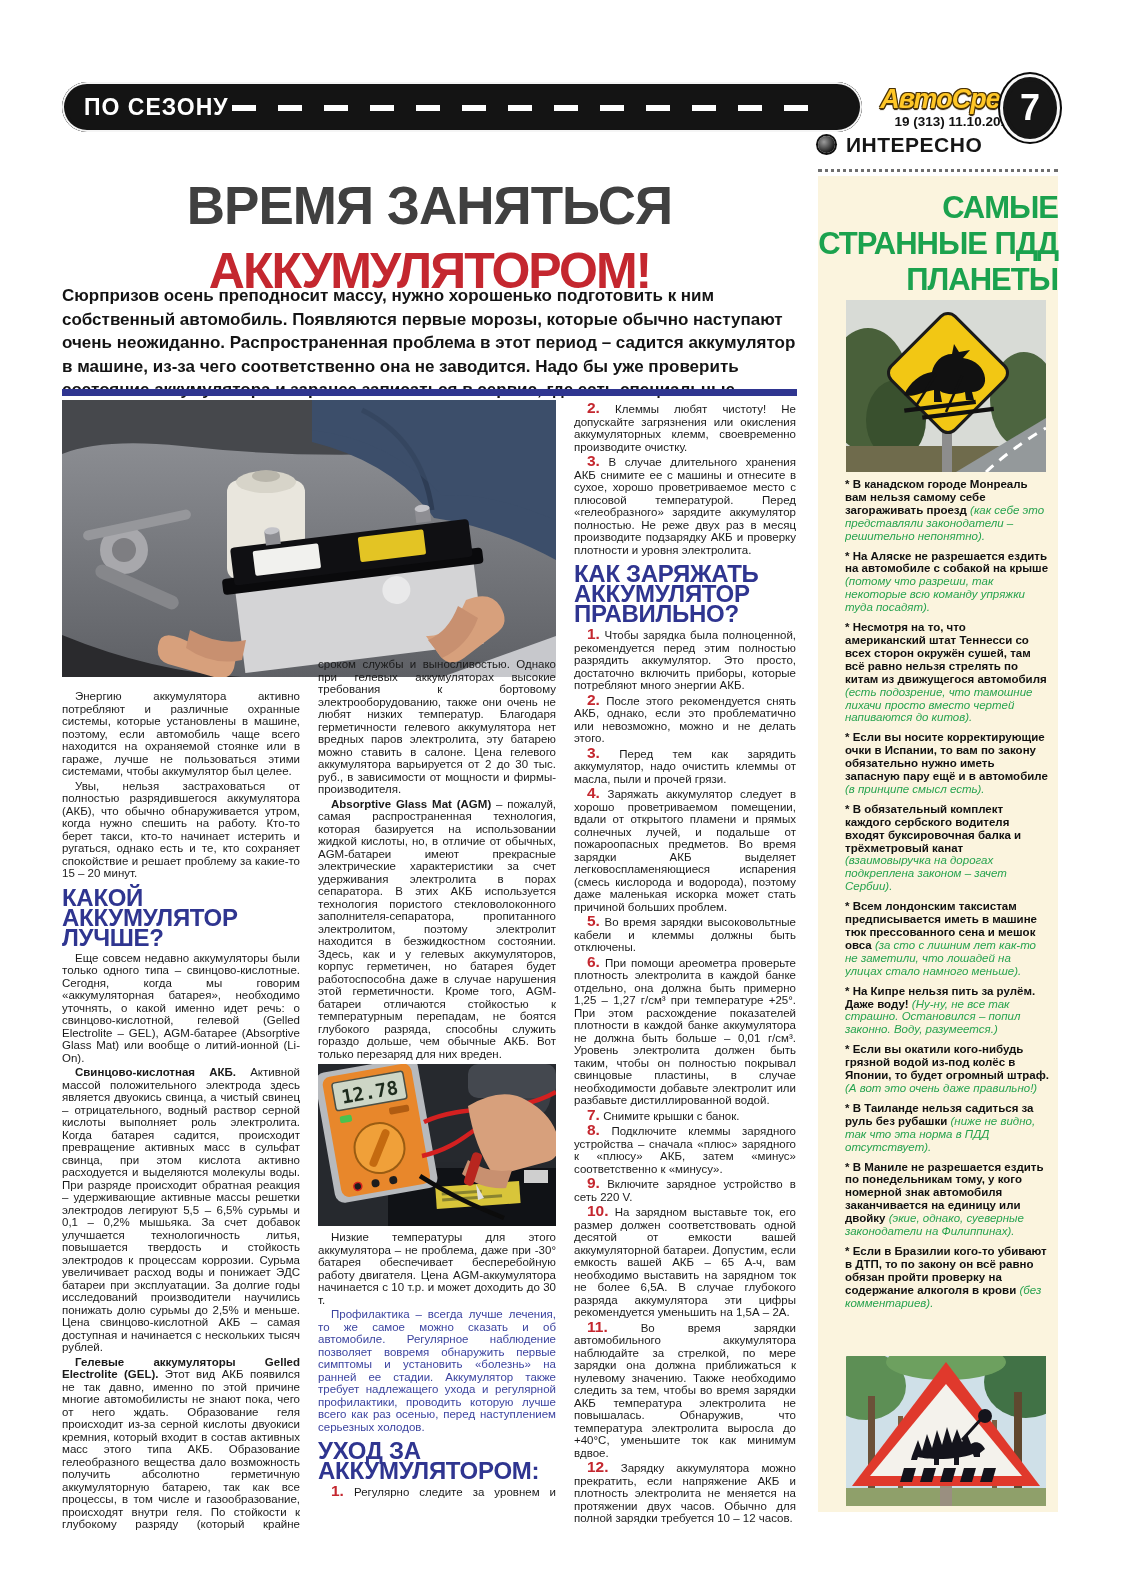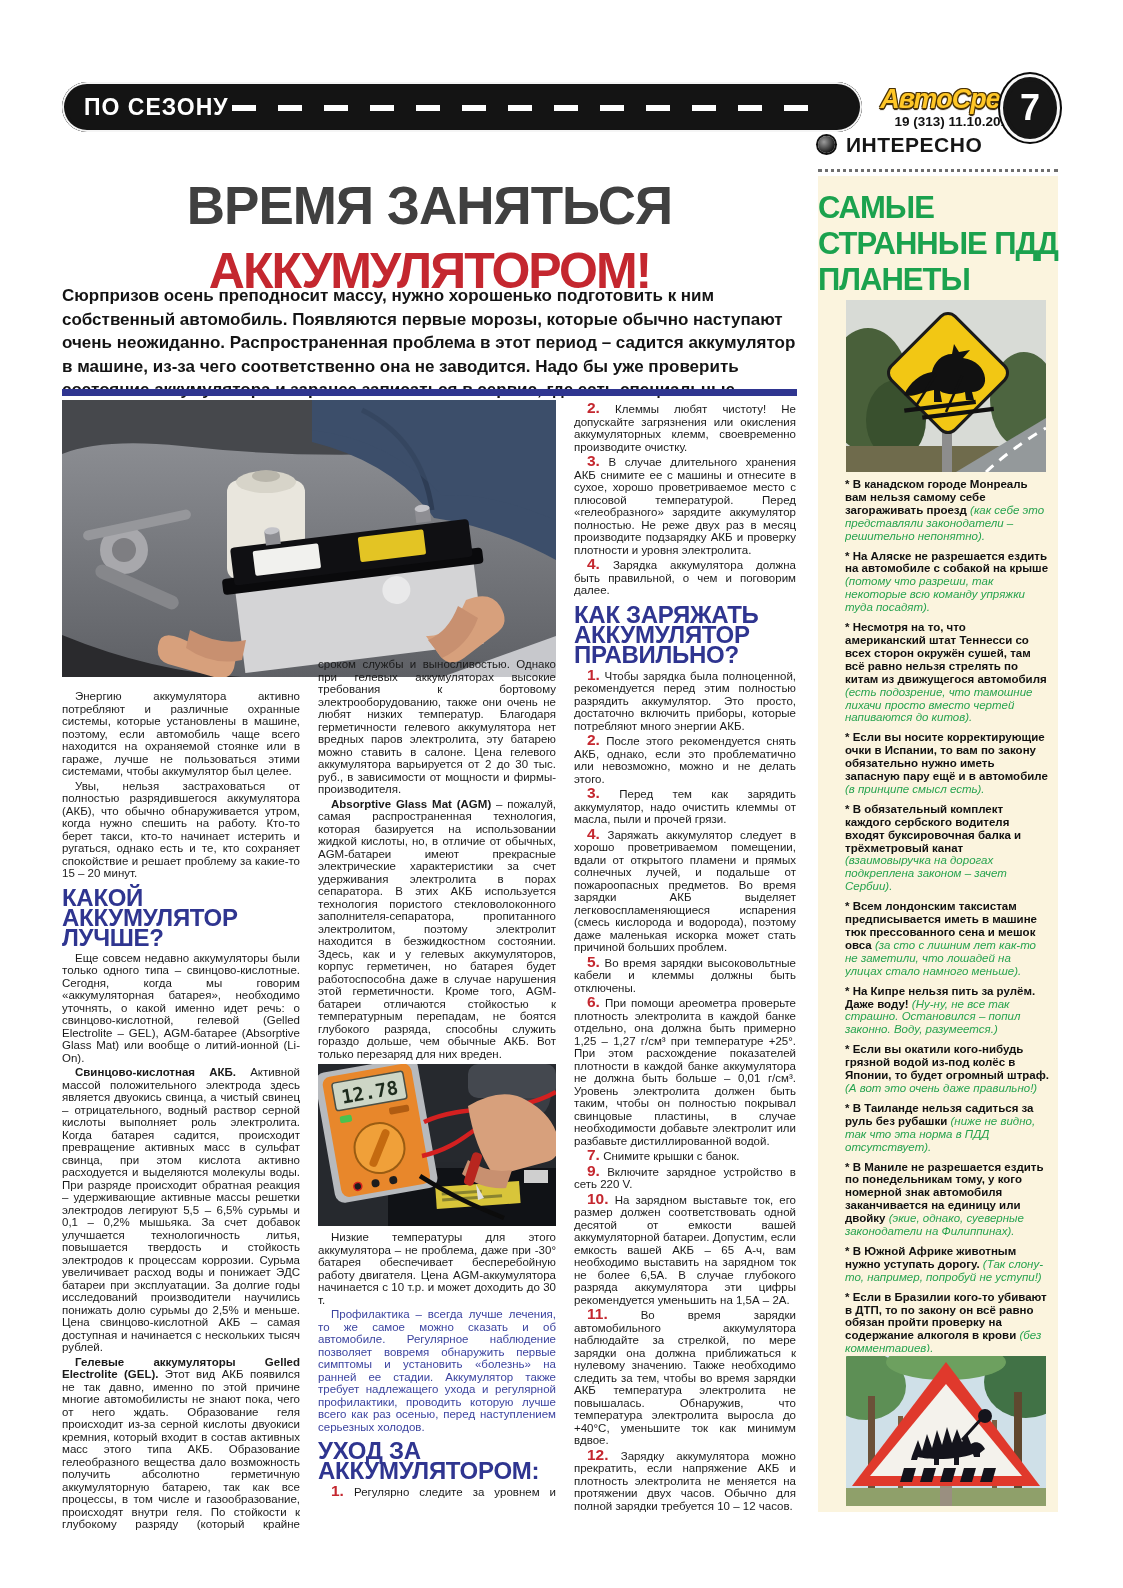--- a/index.html
+++ b/index.html
@@ -45,21 +45,21 @@
   .num-item{margin:3px 0 3px;text-indent:13px;}
   .num{color:#c4272f;font-weight:bold;font-size:15.5px;}
 
   
   .sb-tag-row{position:absolute;left:818px;top:133px;width:240px;height:26px;}
   .sb-bullet{position:absolute;left:0;top:3px;width:17px;height:17px;border-radius:50%;
              background:radial-gradient(circle at 35% 35%,#9c9c9c,#161616 72%);box-shadow:0 0 0 2px #101010;}
   .sb-tag{position:absolute;left:28px;top:0;font-size:21px;font-weight:bold;color:#161616;letter-spacing:0.5px;}
   .sb-dots{position:absolute;left:818px;top:169px;width:240px;border-bottom:3px dotted #6e6e6e;}
   .sb-panel{position:absolute;left:818px;top:176px;width:240px;height:1336px;background:#fbf4de;}
-  .sb-title{position:absolute;left:818px;top:190px;width:240px;text-align:left;font-weight:bold;
+  .sb-title{position:absolute;left:818px;top:190px;width:240px;text-align:right;font-weight:bold;
             font-size:31px;line-height:36px;color:#1ba24e;letter-spacing:-1px;}
   .facts{position:absolute;left:845px;top:478px;width:204px;height:874px;overflow:hidden;
          font-size:11.5px;line-height:12.9px;}
   .fact{margin:0 0 7px;}
   .fact-bold{font-weight:bold;color:#101010;}
   .fact-note{color:#27a34f;font-style:italic;}
 </style>
 </head>
 <body>
 
@@ -173,29 +173,29 @@
 
     <p style="text-indent:13px;">Низкие температуры для этого аккумулятора – не проблема, даже при -30° батарея обеспечивает бесперебойную работу двигателя. Цена AGM-аккумулятора начинается с 10 т.р. и может доходить до 30 т.</p>
     <p class="blue-para">Профилактика – всегда лучше лечения, то же самое можно сказать и об автомобиле. Регулярное наблюдение позволяет вовремя обнаружить первые симптомы и установить «болезнь» на ранней ее стадии. Аккумулятор также требует надлежащего ухода и регулярной профилактики, проводить которую лучше всего как раз осенью, перед наступлением серьезных холодов.</p>
     <div class="col-heading">УХОД ЗА АККУМУЛЯТОРОМ:</div>
     <p class="num-item"><span class="num">1.</span> <span>Регулярно следите за уровнем и плотностью электролита, для этого существует специальный прибор – ареометр.</span></p>
   </div>
 
   <div class="col" style="left:574px;top:402px;width:222px;height:1130px;">
     <p class="num-item"><span class="num">2.</span> <span>Клеммы любят чистоту! Не допускайте загрязнения или окисления аккумуляторных клемм, своевременно производите очистку.</span></p>
     <p class="num-item"><span class="num">3.</span> <span>В случае длительного хранения АКБ снимите ее с машины и отнесите в сухое, хорошо проветриваемое место с плюсовой температурой. Перед «гелеобразного» зарядите аккумулятор полностью. Не реже двух раз в месяц производите подзарядку АКБ и проверку плотности и уровня электролита.</span></p>
-    <p class="num-item"><span class="num">4.</span> <span>Зарядка аккумулятора должна быть правильной, о чем и поговорим далее.</span></p>
     <div class="col-heading">КАК ЗАРЯЖАТЬ АККУМУЛЯТОР ПРАВИЛЬНО?</div>
     <p class="num-item"><span class="num">1.</span> <span>Чтобы зарядка была полноценной, рекомендуется перед этим полностью разрядить аккумулятор. Это просто, достаточно включить приборы, которые потребляют много энергии АКБ.</span></p>
     <p class="num-item"><span class="num">2.</span> <span>После этого рекомендуется снять АКБ, однако, если это проблематично или невозможно, можно и не делать этого.</span></p>
     <p class="num-item"><span class="num">3.</span> <span>Перед тем как зарядить аккумулятор, надо очистить клеммы от масла, пыли и прочей грязи.</span></p>
     <p class="num-item"><span class="num">4.</span> <span>Заряжать аккумулятор следует в хорошо проветриваемом помещении, вдали от открытого пламени и прямых солнечных лучей, и подальше от пожароопасных предметов. Во время зарядки АКБ выделяет легковоспламеняющиеся испарения (смесь кислорода и водорода), поэтому даже маленькая искорка может стать причиной больших проблем.</span></p>
     <p class="num-item"><span class="num">5.</span> <span>Во время зарядки высоковольтные кабели и клеммы должны быть отключены.</span></p>
     <p class="num-item"><span class="num">6.</span> <span>При помощи ареометра проверьте плотность электролита в каждой банке отдельно, она должна быть примерно 1,25 – 1,27 г/см³ при температуре +25°. При этом расхождение показателей плотности в каждой банке аккумулятора не должна быть больше – 0,01 г/см³. Уровень электролита должен быть таким, чтобы он полностью покрывал свинцовые пластины, в случае необходимости добавьте электролит или разбавьте дистиллированной водой.</span></p>
     <p class="num-item"><span class="num">7.</span> <span>Снимите крышки с банок.</span></p>
+    <p class="num-item"><span class="num">8.</span> <span>Подключите клеммы зарядного устройства – сначала «плюс» зарядного к «плюсу» АКБ, затем «минус» соответственно к «минусу».</span></p>
     <p class="num-item"><span class="num">9.</span> <span>Включите зарядное устройство в сеть 220 V.</span></p>
     <p class="num-item"><span class="num">10.</span> <span>На зарядном выставьте ток, его размер должен соответствовать одной десятой от емкости вашей аккумуляторной батареи. Допустим, если емкость вашей АКБ – 65 А-ч, вам необходимо выставить на зарядном ток не более 6,5А. В случае глубокого разряда аккумулятора эти цифры рекомендуется уменьшить на 1,5А – 2А.</span></p>
     <p class="num-item"><span class="num">11.</span> <span>Во время зарядки автомобильного аккумулятора наблюдайте за стрелкой, по мере зарядки она должна приближаться к нулевому значению. Также необходимо следить за тем, чтобы во время зарядки АКБ температура электролита не повышалась. Обнаружив, что температура электролита выросла до +40°С, уменьшите ток как минимум вдвое.</span></p>
     <p class="num-item"><span class="num">12.</span> <span>Зарядку аккумулятора можно прекратить, если напряжение АКБ и плотность электролита не меняется на протяжении двух часов. Обычно для полной зарядки требуется 10 – 12 часов.</span></p>
   </div>
 
   <div class="sb-tag-row">
     <div class="sb-bullet"></div>
     <div class="sb-tag">ИНТЕРЕСНО</div>
   </div>
@@ -230,21 +230,20 @@
     <div class="fact"><span class="fact-bold">* В канадском городе Монреаль вам нельзя самому себе загораживать проезд</span> <span class="fact-note">(как себе это представляли законодатели – решительно непонятно).</span></div>
     <div class="fact"><span class="fact-bold">* На Аляске не разрешается ездить на автомобиле с собакой на крыше</span> <span class="fact-note">(потому что разреши, так некоторые всю команду упряжки туда посадят).</span></div>
     <div class="fact"><span class="fact-bold">* Несмотря на то, что американский штат Теннесси со всех сторон окружён сушей, там всё равно нельзя стрелять по китам из движущегося автомобиля</span> <span class="fact-note">(есть подозрение, что тамошние лихачи просто вместо чертей напиваются до китов).</span></div>
     <div class="fact"><span class="fact-bold">* Если вы носите корректирующие очки в Испании, то вам по закону обязательно нужно иметь запасную пару ещё и в автомобиле</span> <span class="fact-note">(в принципе смысл есть).</span></div>
     <div class="fact"><span class="fact-bold">* В обязательный комплект каждого сербского водителя входят буксировочная балка и трёхметровый канат</span> <span class="fact-note">(взаимовыручка на дорогах подкреплена законом – зачет Сербии).</span></div>
     <div class="fact"><span class="fact-bold">* Всем лондонским таксистам предписывается иметь в машине тюк прессованного сена и мешок овса</span> <span class="fact-note">(за сто с лишним лет как-то не заметили, что лошадей на улицах стало намного меньше).</span></div>
     <div class="fact"><span class="fact-bold">* На Кипре нельзя пить за рулём. Даже воду!</span> <span class="fact-note">(Ну-ну, не все так страшно. Остановился – попил законно. Воду, разумеется.)</span></div>
     <div class="fact"><span class="fact-bold">* Если вы окатили кого-нибудь грязной водой из-под колёс в Японии, то будет огромный штраф.</span> <span class="fact-note">(А вот это очень даже правильно!)</span></div>
     <div class="fact"><span class="fact-bold">* В Таиланде нельзя садиться за руль без рубашки</span> <span class="fact-note">(ниже не видно, так что эта норма в ПДД отсутствует).</span></div>
     <div class="fact"><span class="fact-bold">* В Маниле не разрешается ездить по понедельникам тому, у кого номерной знак автомобиля заканчивается на единицу или двойку</span> <span class="fact-note">(экие, однако, суеверные законодатели на Филиппинах).</span></div>
-    <div class="fact"><span class="fact-bold">* В Южной Африке животным нужно уступать дорогу.</span> <span class="fact-note">(Так слону-то, например, попробуй не уступи!)</span></div>
     <div class="fact"><span class="fact-bold">* Если в Бразилии кого-то убивают в ДТП, то по закону он всё равно обязан пройти проверку на содержание алкоголя в крови</span> <span class="fact-note">(без комментариев).</span></div>
   </div>
 
   <div class="photo" style="left:846px;top:1356px;width:200px;height:150px;">
     <svg width="200" height="150" viewBox="0 0 200 150">
       <rect width="200" height="150" fill="#cfe0e8"></rect>
       <ellipse cx="20" cy="30" rx="40" ry="34" fill="#5d8f55"></ellipse>
       <ellipse cx="180" cy="26" rx="42" ry="36" fill="#417246"></ellipse>
       <ellipse cx="100" cy="6" rx="60" ry="18" fill="#6da05f"></ellipse>
       <rect x="22" y="40" width="7" height="110" fill="#6b5138"></rect>

